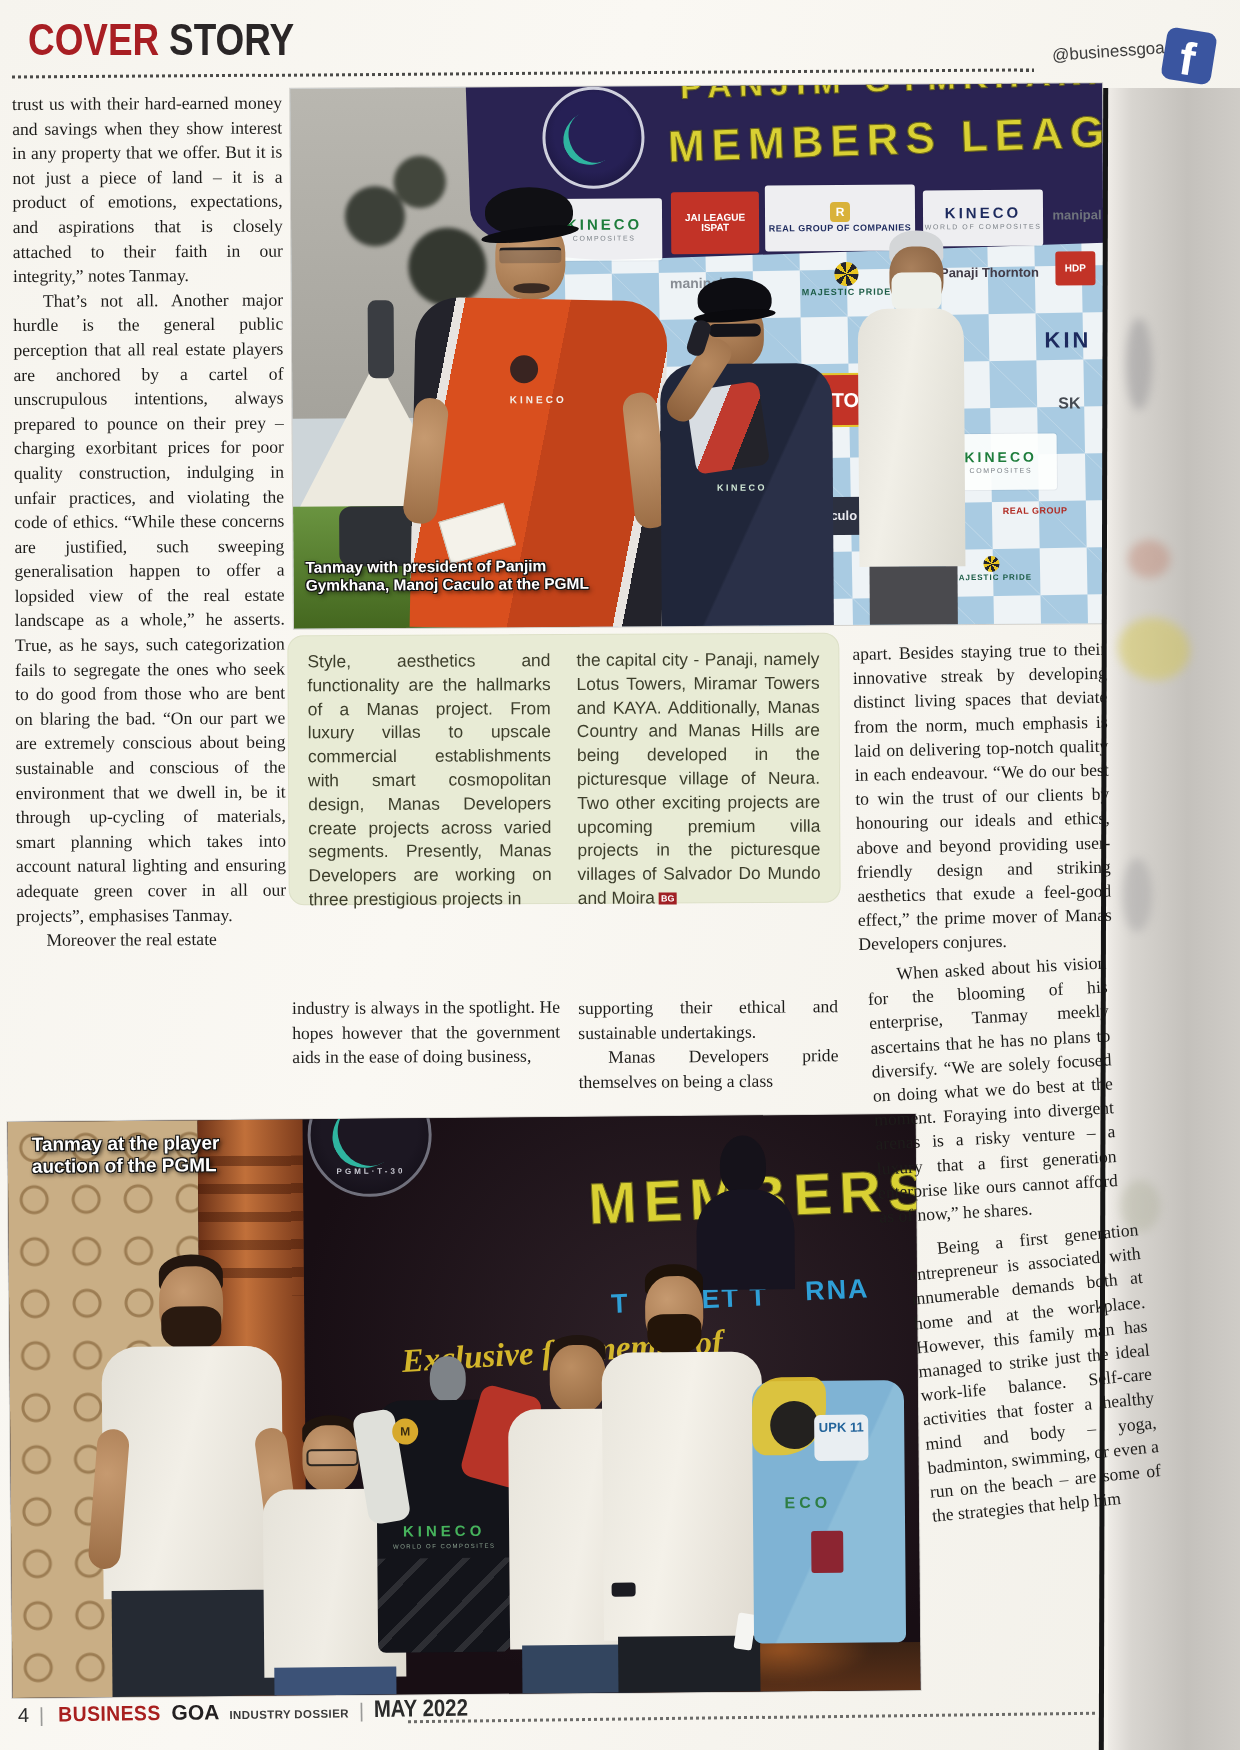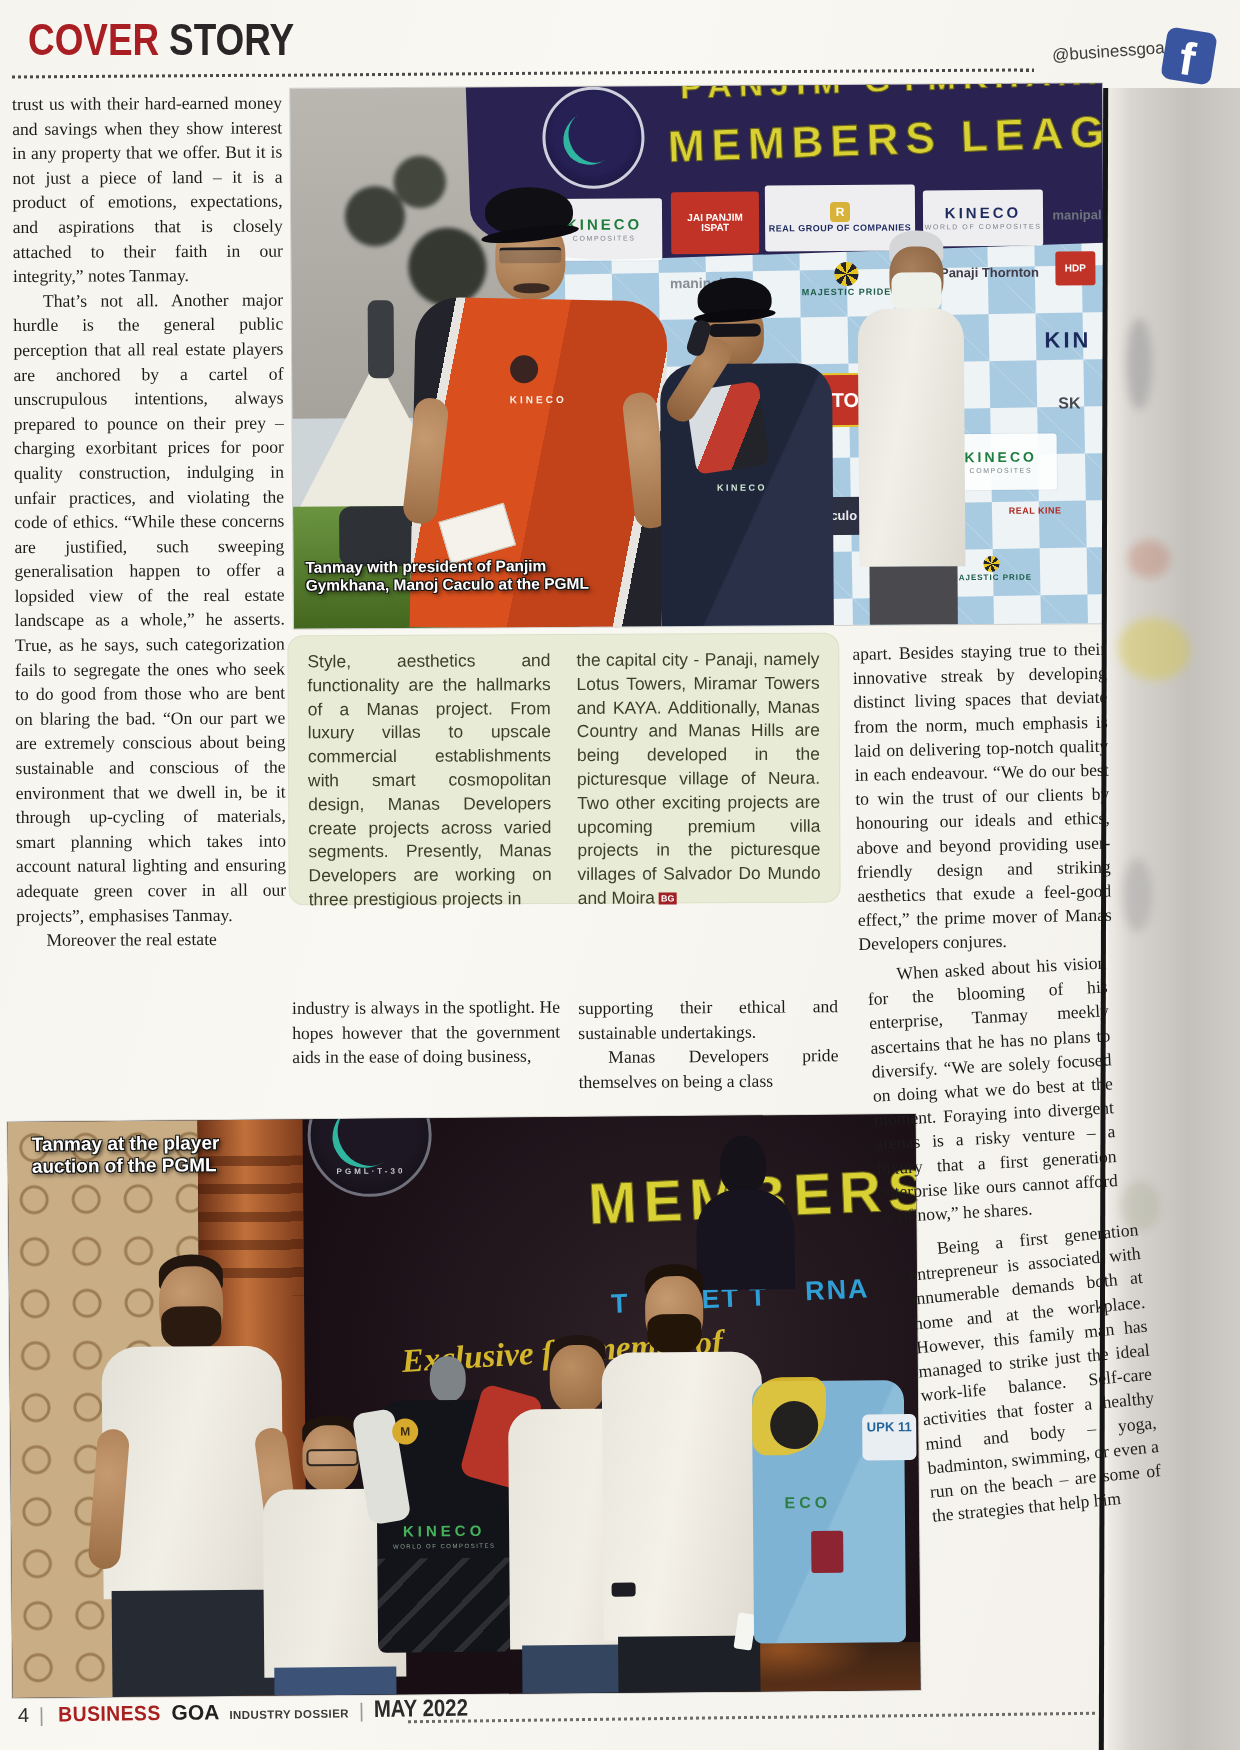--- a/index.html
+++ b/index.html
@@ -144,21 +144,21 @@
       <div class="stencil" style="position:absolute;left:214px;top:-12px;font-size:34px;">PANJIM GYMKHANA</div>
       <div class="stencil" style="position:absolute;left:200px;top:42px;font-size:44px;">MEMBERS LEAGUE</div>
     </div>
     <div class="pgml" style="left:252px;top:0;width:96px;height:96px;"></div>
 
     <div class="tile tw" style="left:255px;top:112px;width:116px;height:62px;">
       <span class="t-green" style="font-size:15px;">KINECO</span>
       <span class="t-sub">COMPOSITES</span>
     </div>
     <div class="tile t-redbox" style="left:380px;top:106px;width:84px;height:58px;font-size:10px;padding:2px;">
-      <span>JAI PANJIM ISPAT</span>
+      <span>JAI LEAGUE ISPAT</span>
     </div>
     <div class="tile tw" style="left:474px;top:100px;width:150px;height:66px;">
       <span class="crownR">R</span>
       <span class="t-navy" style="font-size:9px;letter-spacing:.5px;">REAL GROUP OF COMPANIES</span>
     </div>
     <div class="tile tw" style="left:632px;top:106px;width:120px;height:56px;">
       <span class="t-navy" style="font-size:15px;">KINECO</span>
       <span class="t-sub">WORLD OF COMPOSITES</span>
     </div>
     <div class="tile" style="left:758px;top:112px;width:56px;height:40px;">
@@ -190,21 +190,21 @@
       <span style="color:#454a52;font-weight:700;font-size:16px;">SK</span>
     </div>
     <div class="tile" style="left:256px;top:356px;width:82px;height:44px;background:#23283c;border-radius:3px;">
       <span style="color:#e8c420;font-weight:700;font-size:14px;letter-spacing:1px;">SCON</span>
     </div>
     <div class="tile tw" style="left:652px;top:350px;width:112px;height:56px;">
       <span class="t-green" style="font-size:14px;">KINECO</span>
       <span class="t-sub">COMPOSITES</span>
     </div>
     <div class="tile" style="left:700px;top:414px;width:84px;height:28px;">
-      <span style="color:#b02a22;font-weight:700;font-size:9px;letter-spacing:.5px;">REAL KINE</span>
+      <span style="color:#b02a22;font-weight:700;font-size:9px;letter-spacing:.5px;">REAL GROUP</span>
     </div>
     <div class="tile" style="left:250px;top:416px;width:84px;height:48px;">
       <span class="chipdot" style="width:16px;height:16px;"></span>
       <span class="t-maj" style="font-size:8px;">MAJESTIC PRIDE</span>
     </div>
     <div class="tile t-black" style="left:248px;top:468px;width:98px;height:34px;font-size:11px;">
       <span>LTIN ROYALE</span>
     </div>
     <div class="tile" style="left:512px;top:412px;width:70px;height:38px;background:#2c3040;border-radius:3px;">
       <span style="color:#e8e8ee;font-weight:700;font-size:13px;">aculo</span>
@@ -338,21 +338,21 @@
     <div class="abs" style="left:638px;top:198px;width:54px;height:40px;background:#241509;border-radius:30% 30% 46% 46%;"></div>
     <div class="abs" style="left:592px;top:236px;width:160px;height:288px;background:linear-gradient(100deg,#e9e6dd,#f4f1e9 45%,#ded9cf);border-radius:30px 30px 0 0;"></div>
     <div class="abs" style="left:600px;top:466px;width:24px;height:14px;background:#1c1c22;border-radius:4px;"></div>
     <div class="abs" style="left:606px;top:520px;width:142px;height:56px;background:#1d2026;"></div>
     <div class="abs" style="left:724px;top:498px;width:18px;height:36px;background:#f5f5f2;border-radius:3px;transform:rotate(9deg);"></div>
 
     <div class="abs" style="left:742px;top:266px;width:152px;height:262px;border-radius:20px 20px 8px 8px;
          background:linear-gradient(115deg,#7fb3d4 52%,#8cbdd9 53% 100%);"></div>
     <div class="abs" style="left:742px;top:262px;width:74px;height:78px;background:#e5c42f;border-radius:40% 20% 60% 20%;opacity:.9;"></div>
     <div class="abs" style="left:760px;top:286px;width:48px;height:48px;border-radius:50%;background:#14141c;opacity:.92;"></div>
-    <div class="abs" style="left:852px;top:300px;width:54px;height:46px;background:#e9eef2;border-radius:6px;color:#23649b;font:800 13px/1.4 'Liberation Sans',sans-serif;text-align:center;padding-top:4px;box-sizing:border-box;">UPK 11</div>
+    <div class="abs" style="left:804px;top:300px;width:54px;height:46px;background:#e9eef2;border-radius:6px;color:#23649b;font:800 13px/1.4 'Liberation Sans',sans-serif;text-align:center;padding-top:4px;box-sizing:border-box;">UPK 11</div>
     <div class="abs" style="left:752px;top:378px;width:90px;color:#2e7d44;font:700 16px/20px 'Liberation Sans',sans-serif;letter-spacing:4px;text-align:center;">ECO</div>
     <div class="abs" style="left:800px;top:416px;width:32px;height:42px;background:#8c2531;border-radius:3px;"></div>
 
     <div class="cap" style="left:24px;top:12px;font-size:19px;width:290px;">
       <div>Tanmay at the player</div>
       <div>auction of the PGML</div>
     </div>
   </div>
 
   <div class="footer">

